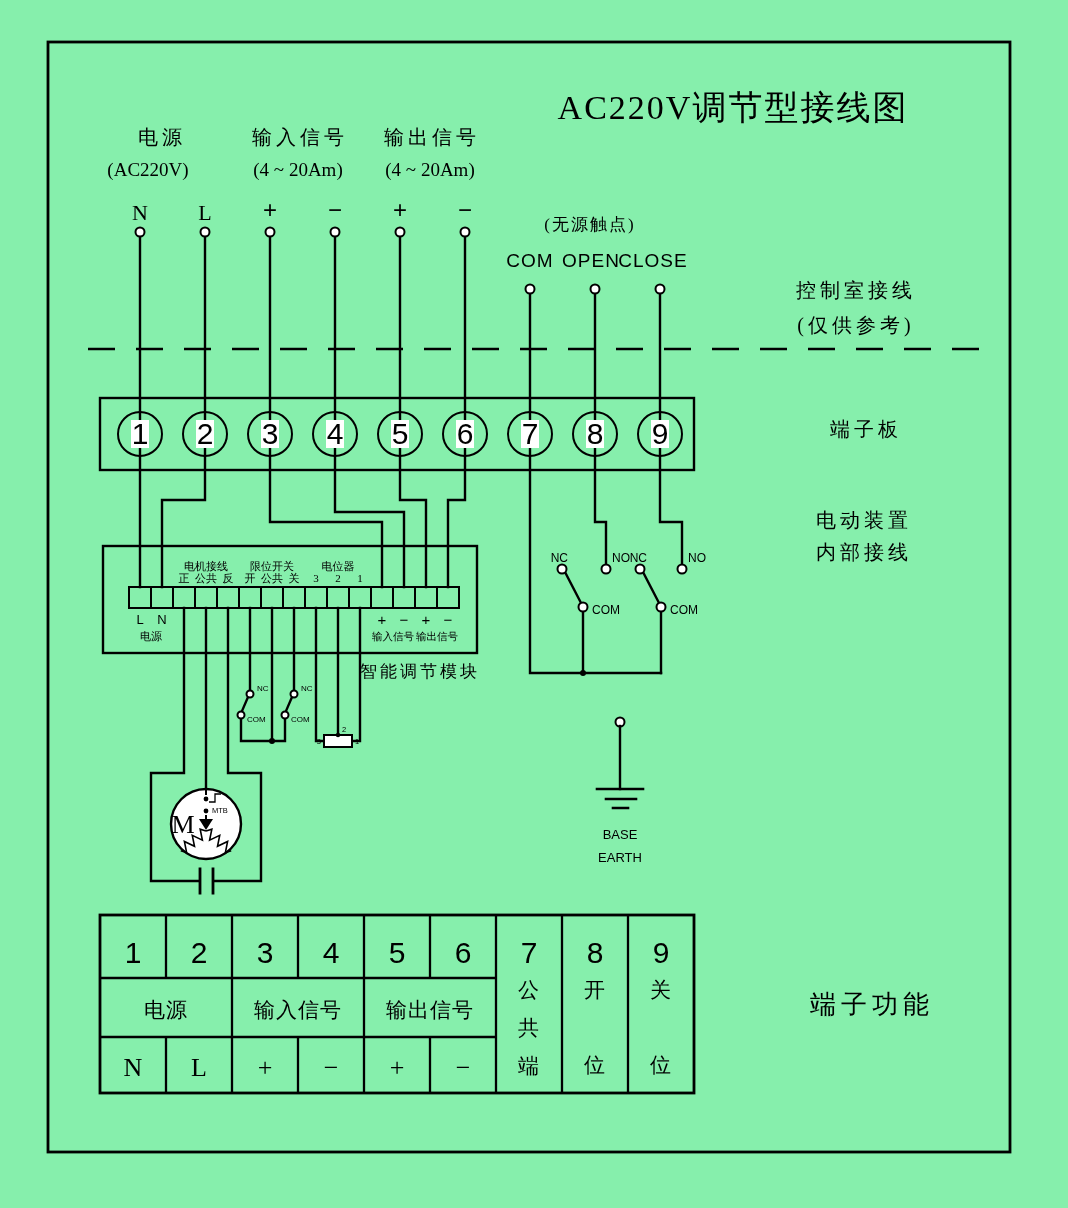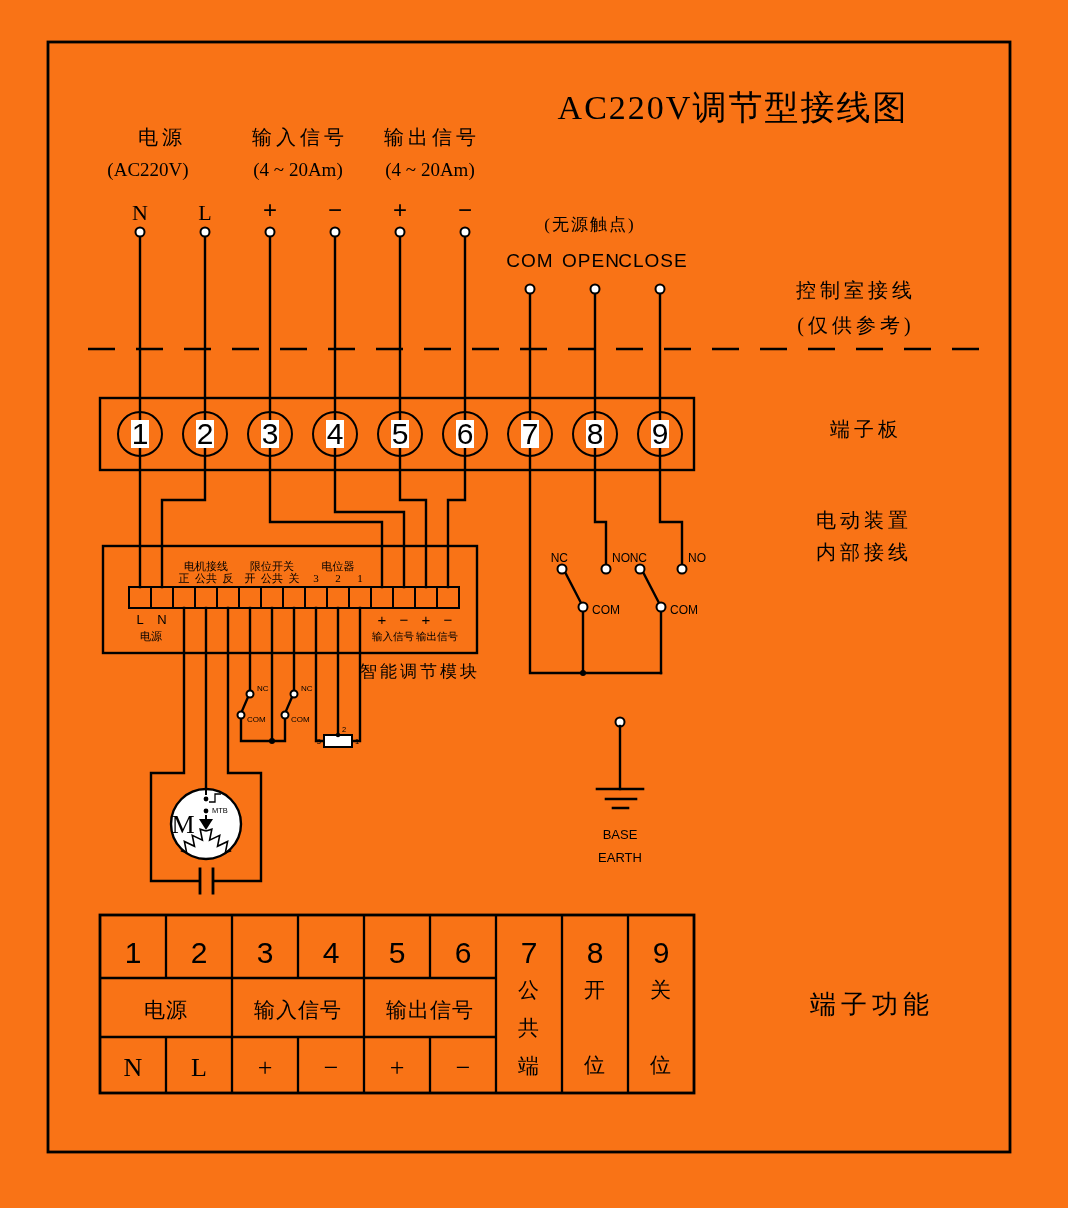--- a/index.html
+++ b/index.html
@@ -1,16 +1,16 @@
 <!DOCTYPE html>
 <html><head>
 <meta charset="utf-8">
 <style>
   html,body{margin:0;padding:0;background:#fff;}
-  .stage{width:1068px;height:1208px;position:relative;background:#f97316;}
+  .stage{width:1068px;height:1208px;position:relative;background:#86efac;}
   svg text{fill:#000;}
   .wire{stroke:#000;stroke-width:2.4;fill:none;stroke-linecap:square;}
   .thin{stroke:#000;stroke-width:1.5;fill:none;}
   .box{fill:none;stroke:#000;stroke-width:2.4;}
   .cell{fill:none;stroke:#000;stroke-width:2;}
   .term{fill:#fff;stroke:#000;stroke-width:2;}
   .jdot{fill:#000;stroke:none;}
   .whitebg{fill:#fff;stroke:none;}
   .dash{stroke:#000;stroke-width:2.6;stroke-dasharray:27 21;fill:none;}
   .tbl{stroke:#000;stroke-width:2.3;fill:none;}

